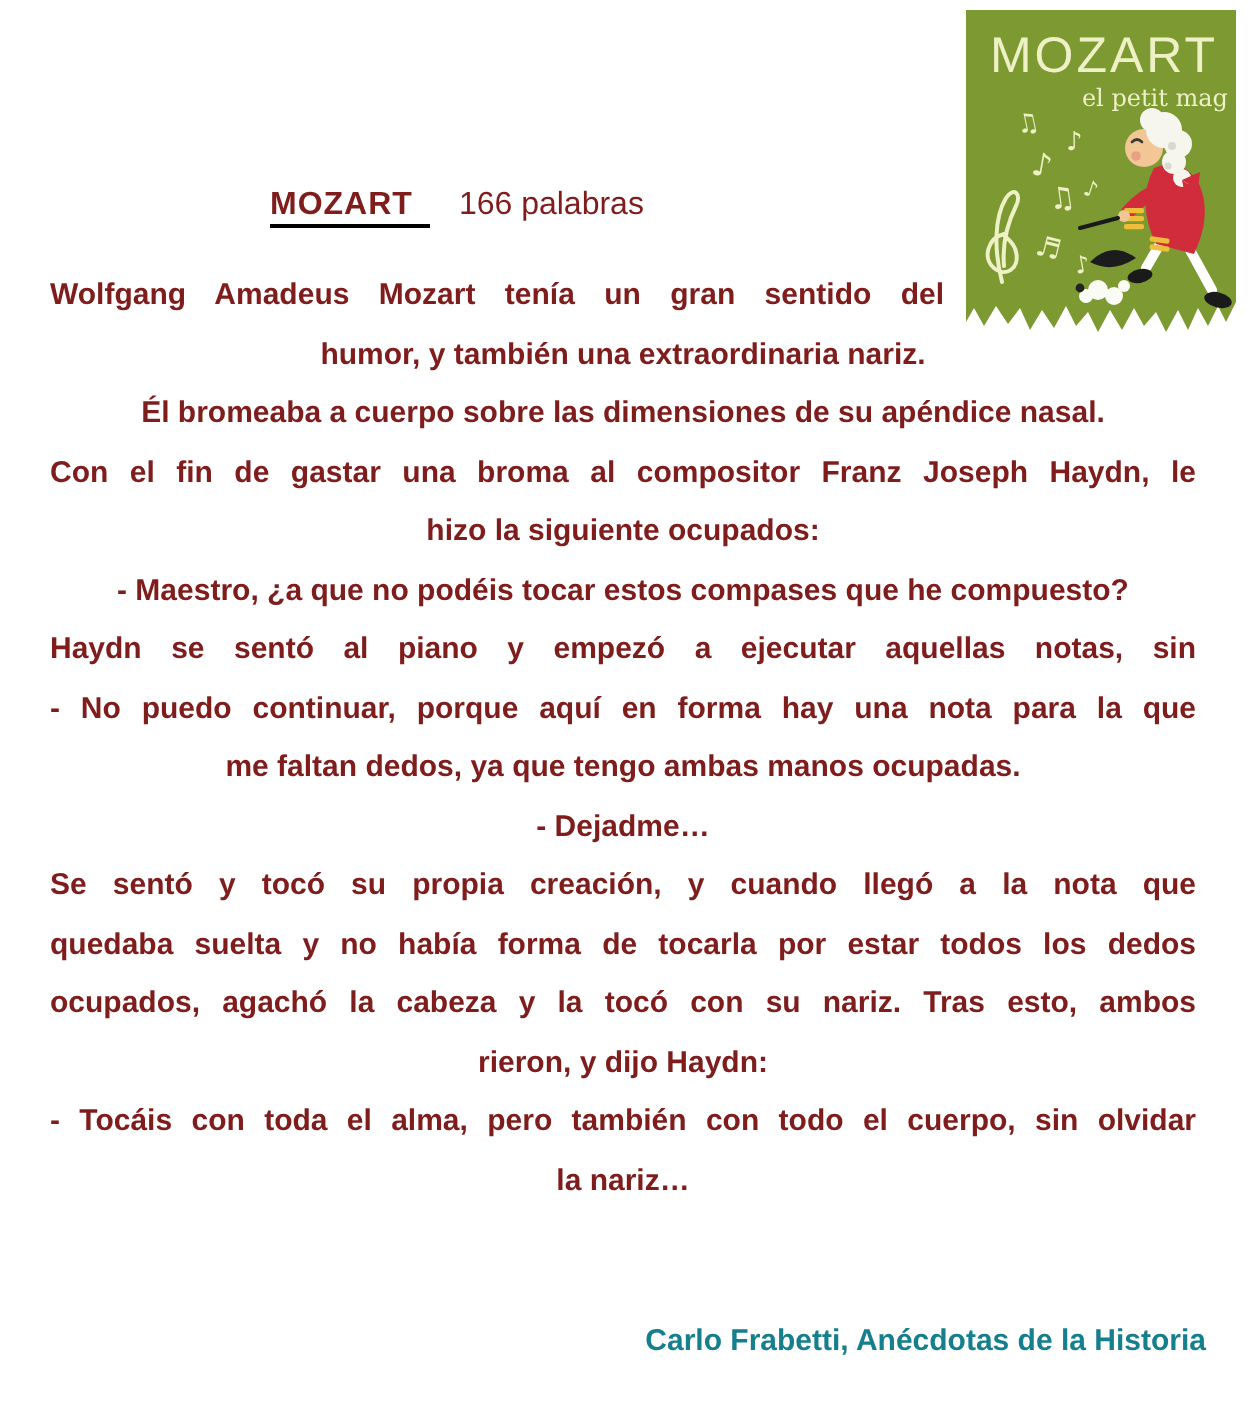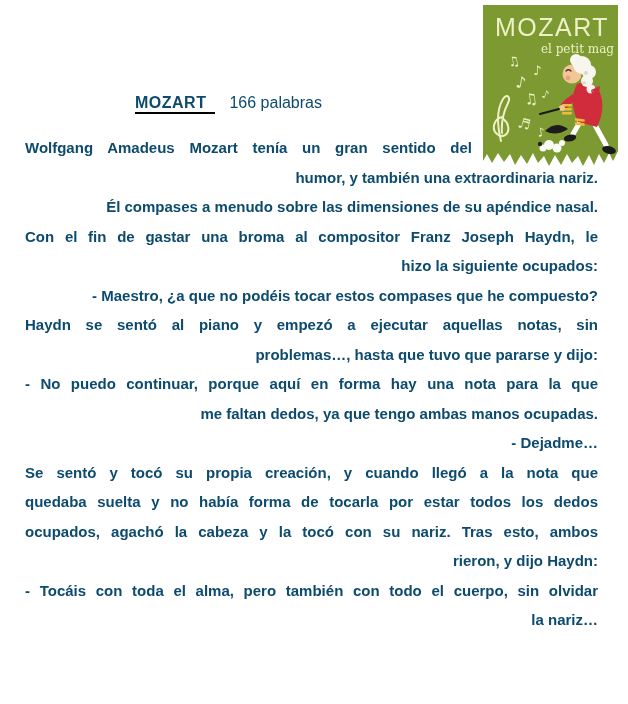--- a/index.html
+++ b/index.html
@@ -10,41 +10,41 @@
     font-family:"Liberation Sans",sans-serif;
     overflow:hidden;
   }
   
   .poster{
     position:absolute;left:483px;top:5px;width:135px;height:165px;
   }
   
   .title-row{
     position:absolute;left:135px;top:93px;
-    font-size:16px;line-height:19px;color:#0c4a6e;
+    font-size:16px;line-height:19px;color:#7f1d1d;
     white-space:nowrap;
   }
   .doc-title{
     font-weight:bold;
     letter-spacing:0.5px;
     border-bottom:2px solid #000;
     padding-right:9px;padding-bottom:1px;
   }
   .word-count{
     font-weight:normal;
     margin-left:14px;
   }
   
   .story{
     position:absolute;left:25px;top:133px;width:573px;
-    font-size:15px;font-weight:bold;color:#0c4a6e;
+    font-size:15px;font-weight:bold;color:#7f1d1d;
   }
   .line{
     margin:0;line-height:29.5px;
-    text-align:right;
+    text-align:center;
   }
   .line.j{
     text-align:justify;
     text-align-last:justify;
   }
   .line.narrow{width:447px;}
   
   .attribution{
     position:absolute;top:662px;right:25px;
     font-size:15px;font-weight:bold;
@@ -135,31 +135,31 @@
     </svg>
   </div>
 
   <div class="title-row">
     <span class="doc-title">MOZART</span><span class="word-count">166 palabras</span>
   </div>
 
   <div class="story">
     <p class="line j narrow">Wolfgang Amadeus Mozart tenía un gran sentido del</p>
     <p class="line">humor, y también una extraordinaria nariz.</p>
-    <p class="line">Él compases a menudo sobre las dimensiones de su apéndice nasal.</p>
+    <p class="line">Él bromeaba a cuerpo sobre las dimensiones de su apéndice nasal.</p>
     <p class="line j">Con el fin de gastar una broma al compositor Franz Joseph Haydn, le</p>
     <p class="line">hizo la siguiente ocupados:</p>
     <p class="line">- Maestro, ¿a que no podéis tocar estos compases que he compuesto?</p>
     <p class="line j">Haydn se sentó al piano y empezó a ejecutar aquellas notas, sin</p>
-    <p class="line">problemas…, hasta que tuvo que pararse y dijo:</p>
     <p class="line j">- No puedo continuar, porque aquí en forma hay una nota para la que</p>
     <p class="line">me faltan dedos, ya que tengo ambas manos ocupadas.</p>
     <p class="line">- Dejadme…</p>
     <p class="line j">Se sentó y tocó su propia creación, y cuando llegó a la nota que</p>
     <p class="line j">quedaba suelta y no había forma de tocarla por estar todos los dedos</p>
     <p class="line j">ocupados, agachó la cabeza y la tocó con su nariz. Tras esto, ambos</p>
     <p class="line">rieron, y dijo Haydn:</p>
     <p class="line j">- Tocáis con toda el alma, pero también con todo el cuerpo, sin olvidar</p>
     <p class="line">la nariz…</p>
   </div>
 
+  <div class="attribution">Carlo Frabetti, Anécdotas de la Historia</div>
 
 </div>
 
 </body></html>

